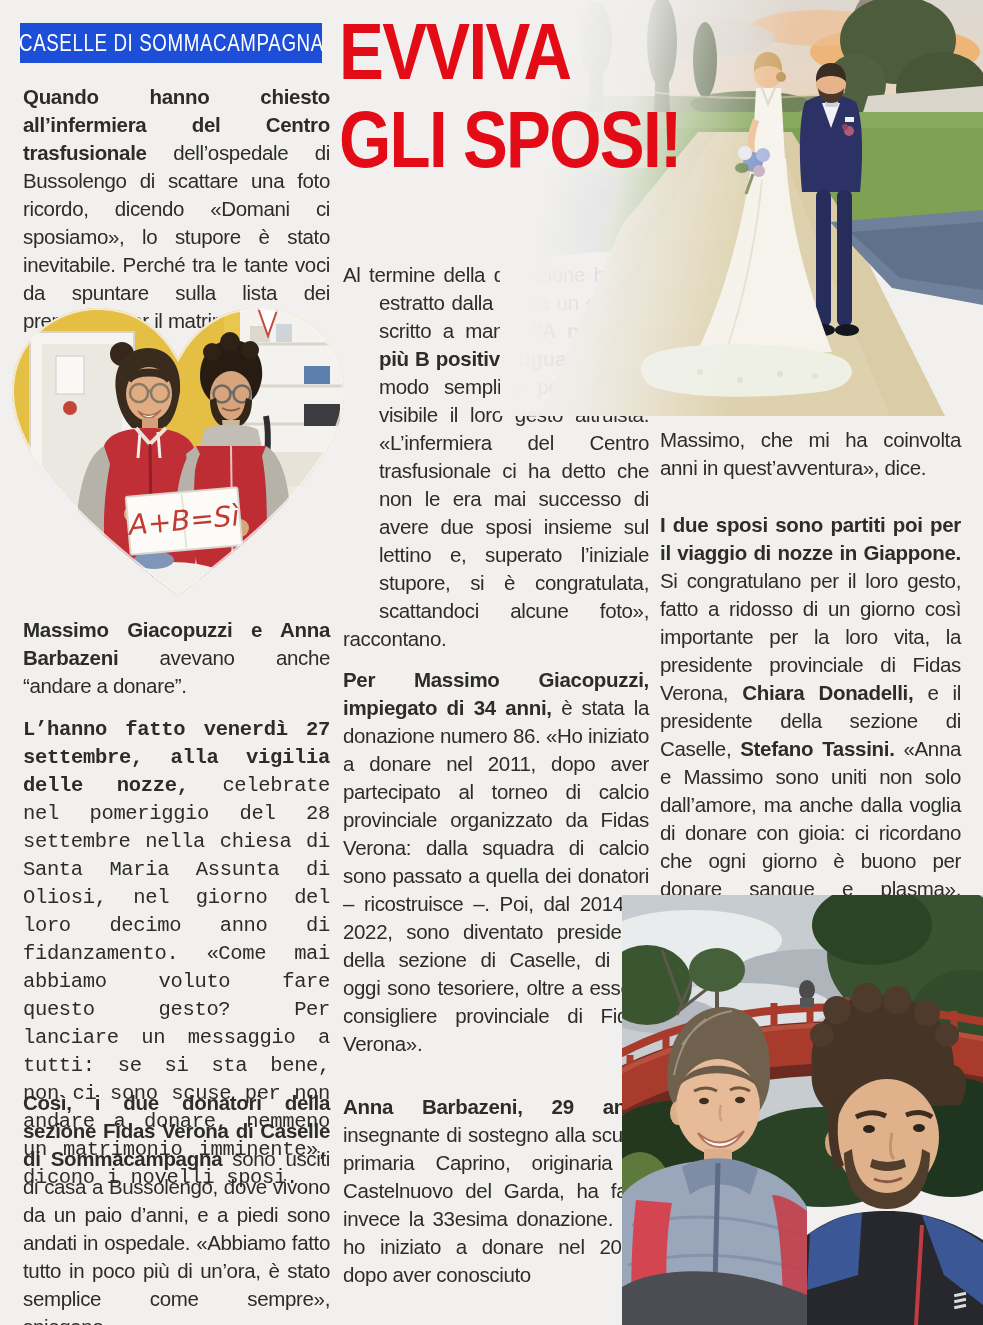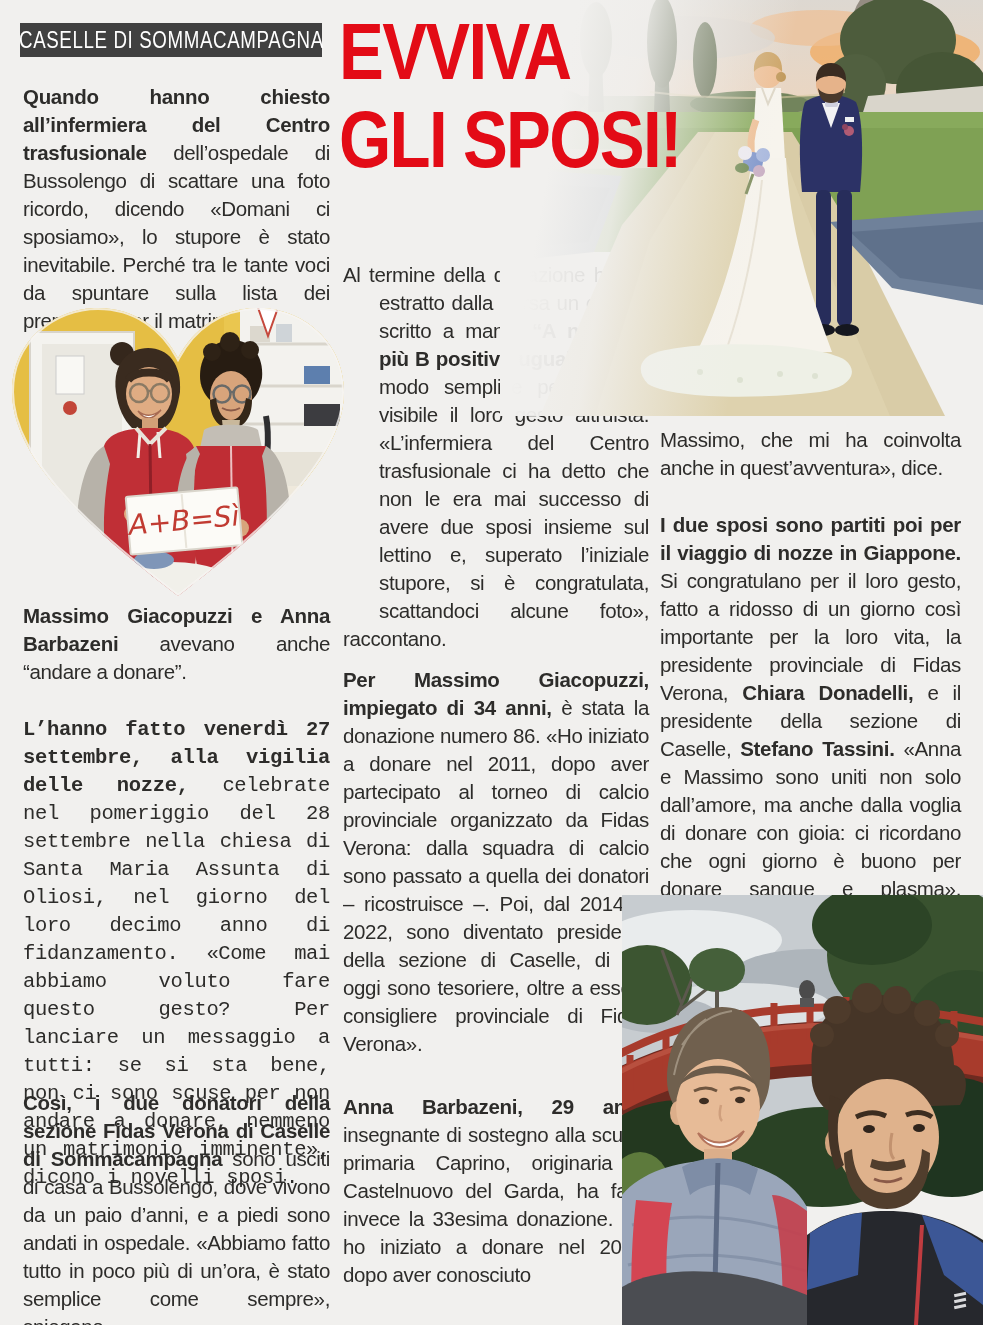--- a/index.html
+++ b/index.html
@@ -8,43 +8,43 @@
     background:#f1f0ee; overflow:hidden;
     font-family:"Liberation Sans", sans-serif; color:#2d2c2a;
     -webkit-hyphens:auto; hyphens:auto;
   }
   .para {
     position:absolute; margin:0; text-align:justify;
     font-size:20.5px; line-height:28px; letter-spacing:-0.35px;
   }
   .para b { font-weight:700; letter-spacing:-0.3px; }
   .badge {
-    position:absolute; left:20px; top:23px; width:302px; height:34px;
-    background:#404040; display:flex; align-items:center; justify-content:center;
+    position:absolute; left:20px; top:23px; width:302px; height:40px;
+    background:#1d4ed8; display:flex; align-items:center; justify-content:center;
     z-index:6;
   }
   .badge span {
     color:#ffffff; font-size:24px; font-weight:400; letter-spacing:0.8px;
     transform:scaleX(0.78); white-space:nowrap;
   }
   .headline {
     position:absolute; left:339px; top:8px; z-index:5;
     color:#e30b16; font-weight:700; font-size:80px; line-height:88px;
     letter-spacing:-2px; transform:scaleX(0.84); transform-origin:left top;
     white-space:nowrap;
   }
   .photo-wedding { position:absolute; left:500px; top:0; width:483px; height:416px; z-index:1; }
   .photo-wedding .fade {
     position:absolute; inset:0;
     background:linear-gradient(100deg, #f1f0ee 14%, rgba(241,240,238,0.9) 27%, rgba(241,240,238,0) 54%);
   }
   .heart-fig { position:absolute; left:4px; top:296px; width:348px; height:316px; z-index:2; }
   .photo-japan { position:absolute; left:622px; top:895px; width:361px; height:430px; z-index:1; }
   .lc-p1 { left:23px;  top:83px;   width:307px; }
-  .lc-p2 { left:23px;  top:602px;  width:307px; }
+  .lc-p2 { left:23px;  top:616px;  width:307px; }
   .lc-p3 { left:23px;  top:716px;  width:307px;font-family:Liberation Mono, monospace; }
   .lc-p4 { left:23px;  top:1089px; width:307px; }
   .mc-p1 { left:343px; top:261px;  width:306px; }
   .mc-p2 { left:343px; top:666px;  width:306px; }
   .mc-p3 { left:343px; top:1093px; width:306px; }
   .rc-p1 { left:660px; top:426px;  width:301px; }
   .rc-p2 { left:660px; top:511px;  width:301px; }
   .sp0 { float:left; width:0;    height:28px; }
   .sp1 { float:left; clear:left; width:36px; height:322px; }
   svg { display:block; }
@@ -247,21 +247,21 @@
   <p class="para lc-p3"><b>L’hanno fatto venerdì 27 settembre, alla vigilia delle nozze,</b><span> celebrate nel pomeriggio del 28 settembre nella chiesa di Santa Maria Assunta di Oliosi, nel giorno del loro decimo anno di fidanzamento. «Come mai abbiamo voluto fare questo gesto? Per lanciare un messaggio a tutti: se si sta bene, non ci sono scuse per non andare a donare, nemmeno un matrimonio imminente», dicono i novelli sposi.</span></p>
 
   <p class="para lc-p4"><b>Così, i due donatori della sezione Fidas Verona di Caselle di Sommacampagna</b><span> sono usciti di casa a Bussolengo, dove vivono da un paio d’anni, e a piedi sono andati in ospedale. «Abbiamo fatto tutto in poco più di un’ora, è stato semplice come sempre», spiegano.</span></p>
 
   <p class="para mc-p1"><span class="sp0"></span><span class="sp1"></span><span>Al termine della donazione hanno estratto dalla borsa un cartello scritto a mano: </span><b>“A negativo più B positivo uguale sì”,</b><span> un modo semplice per rendere visibile il loro gesto altruista. «L’infermiera del Centro trasfusionale ci ha detto che non le era mai successo di avere due sposi insieme sul lettino e, superato l’iniziale stupore, si è congratulata, scattandoci alcune foto», raccontano.</span></p>
 
   <p class="para mc-p2"><b>Per Massimo Giacopuzzi, impiegato di 34 anni,</b><span> è stata la donazione numero 86. «Ho iniziato a donare nel 2011, dopo aver partecipato al torneo di calcio provinciale organizzato da Fidas Verona: dalla squadra di calcio sono passato a quella dei donatori – ricostruisce –. Poi, dal 2014 al 2022, sono diventato presidente della sezione di Caselle, di cui oggi sono tesoriere, oltre a essere consigliere provinciale di Fidas Verona».</span></p>
 
   <p class="para mc-p3"><b>Anna Barbazeni, 29 anni,</b><span> insegnante di sostegno alla scuola primaria Caprino, originaria di Castelnuovo del Garda, ha fatto invece la 33esima donazione. «Io ho iniziato a donare nel 2016, dopo aver conosciuto</span></p>
 
-  <p class="para rc-p1"><span>Massimo, che mi ha coinvolta anche in quest’avventura», dice.</span></p>
+  <p class="para rc-p1"><span>Massimo, che mi ha coinvolta anni in quest’avventura», dice.</span></p>
 
   <p class="para rc-p2"><b>I due sposi sono partiti poi per il viaggio di nozze in Giappone.</b><span> Si congratulano per il loro gesto, fatto a ridosso di un giorno così importante per la loro vita, la presidente provinciale di Fidas Verona, </span><b>Chiara Donadelli,</b><span> e il presidente della sezione di Caselle, </span><b>Stefano Tassini.</b><span> «Anna e Massimo sono uniti non solo dall’amore, ma anche dalla voglia di donare con gioia: ci ricordano che ogni giorno è buono per donare sangue e plasma», sottolineano.</span></p>
 
   <figure class="photo-japan" style="margin:0">
     <svg viewBox="0 0 361 430" width="100%" height="100%" preserveAspectRatio="none">
       <g>
         <rect width="361" height="240" fill="#c7ccd0"></rect>
         <ellipse cx="70" cy="45" rx="90" ry="30" fill="#e9eced"></ellipse>
         <ellipse cx="190" cy="80" rx="80" ry="26" fill="#aeb5bb"></ellipse>
         <ellipse cx="120" cy="112" rx="90" ry="24" fill="#dde1e3"></ellipse>

